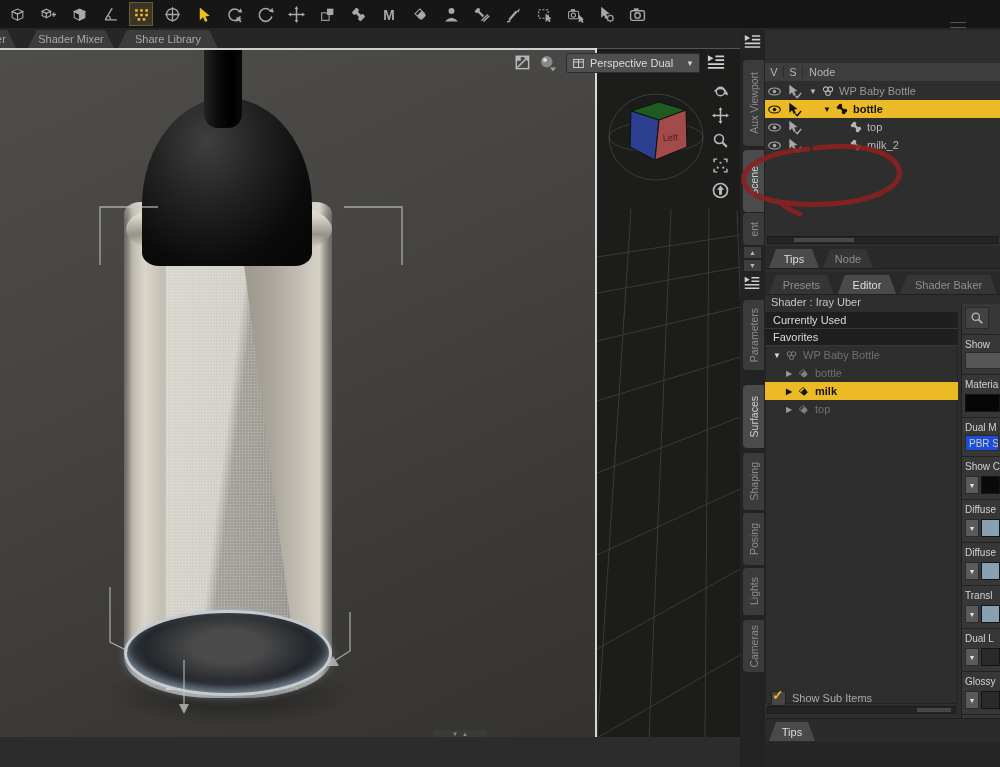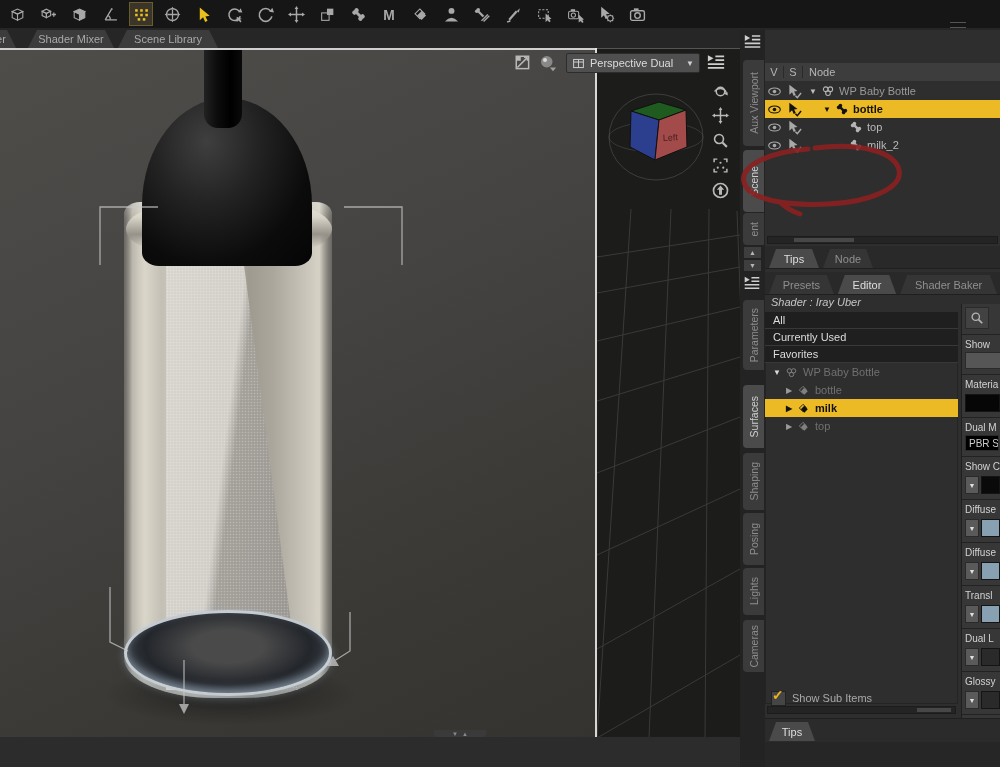--- a/index.html
+++ b/index.html
@@ -78,21 +78,21 @@
   .srow.sel{background:#ecba24;color:#111;}
   .cell{display:flex;align-items:center;justify-content:center;}
   .scene-scroll{left:2px;top:206px;width:231px;height:8px;background:#242424;border:1px solid #1c1c1c;box-sizing:border-box;}
   .scene-scroll .handle{position:absolute;left:26px;top:1px;width:60px;height:4px;background:#474747;}
 
   .ptabrow{left:0;width:235px;height:22px;background:#292929;border-bottom:1px solid #1f1f1f;}
   .ptab{position:absolute;top:3px;height:19px;background:#353535;color:#8f8f8f;display:flex;align-items:center;
         justify-content:center;clip-path:polygon(7px 0,calc(100% - 7px) 0,100% 100%,0 100%);font-size:11px;}
   .ptab.active{background:#4a4a4a;color:#dedede;}
 
-  .shaderlbl{left:6px;width:220px;height:14px;color:#c6c6c6;font-style:italic;}
+  .shaderlbl{left:6px;width:220px;height:14px;color:#c6c6c6;}
 
   .flist{left:0;width:193px;}
   .frow{width:193px;height:17px;background:#1f1f1f;border-bottom:1px solid #383838;
         display:flex;align-items:center;padding-left:8px;box-sizing:border-box;color:#dcdcdc;}
   .trow{width:193px;height:18px;display:flex;align-items:center;box-sizing:border-box;color:#707070;}
   .trow.sel{background:#ecba24;color:#111;font-weight:bold;}
   .texp{width:12px;text-align:center;font-size:8px;}
 
   .surfarea{left:0;width:193px;background:#2e2e2e;border:1px solid #242424;box-sizing:border-box;}
   .showsub{left:6px;width:180px;height:16px;display:flex;align-items:center;gap:6px;color:#a9a9a9;}
@@ -100,21 +100,21 @@
   .chk span{position:absolute;left:0px;top:-5px;color:#e8b41f;font-size:14px;font-weight:bold;}
   .surf-scroll{left:2px;top:676px;width:189px;height:8px;background:#242424;border:1px solid #1c1c1c;box-sizing:border-box;}
   .surf-scroll .handle{position:absolute;right:4px;top:1px;width:34px;height:4px;background:#474747;}
 
   .props{left:196px;top:274px;width:39px;height:436px;background:#373737;border-left:1px solid #1f1f1f;
          overflow:hidden;padding-left:3px;box-sizing:border-box;}
   .prop-lbl{color:#d2d2d2;font-size:10px;height:13px;margin-top:4px;white-space:nowrap;}
   .prop-ctrl{display:flex;align-items:center;gap:2px;height:18px;margin-top:2px;}
   .dd{width:15px;height:16px;background:#5a5a5a;color:#e0e0e0;font-size:7px;display:flex;align-items:center;justify-content:center;border:1px solid #2a2a2a;}
   .swatch{width:22px;height:16px;border:1px solid #141414;}
-  .pbtn{width:34px;height:16px;background:#000000;color:#cccccc;font-size:10px;display:flex;align-items:center;padding-left:3px;border:1px solid #2a2a2a;box-sizing:border-box;white-space:nowrap;overflow:hidden;}
+  .pbtn{width:34px;height:16px;background:#1d4ed8;color:#cccccc;font-size:10px;display:flex;align-items:center;padding-left:3px;border:1px solid #2a2a2a;box-sizing:border-box;white-space:nowrap;overflow:hidden;}
   .pfield{width:34px;height:15px;background:#565656;border:1px solid #2a2a2a;}
   .psearch{width:22px;height:20px;background:#424242;border:1px solid #2a2a2a;display:flex;align-items:center;justify-content:center;color:#b5b5b5;margin-top:3px;}
   .psep{height:1px;background:#222;margin:5px 0 0 -3px;}
 
   .bottomtabs{left:0;top:688px;width:235px;height:24px;background:#2b2b2b;border-top:1px solid #1f1f1f;}
   .bottomfill{left:0;top:712px;width:235px;height:25px;background:#262626;}
 
   .grip{position:absolute;width:16px;height:4px;border-top:1px solid #555;border-bottom:1px solid #555;}
 
   .minitab{left:434px;top:682px;width:52px;height:8px;background:#3a3a3a;border-radius:0 0 4px 4px;
@@ -484,21 +484,21 @@
     </div>
 
   <div class="abs tabbar">
       <div class="dtab" style="left: -14px; width: 30px;">
         <span>er</span>
       </div>
       <div class="dtab" style="left: 28px; width: 86px;">
         <span>Shader Mixer</span>
       </div>
       <div class="dtab" style="left: 118px; width: 100px;">
-        <span>Scene Library</span>
+        <span>Share Library</span>
       </div>
     </div>
 
   <div class="grip" style="left:950px;top:22px;"></div>
   <div class="grip" style="left:950px;top:263px;"></div>
 
   <div class="abs viewport">
     <div class="abs render">
       <div class="abs shadow"></div>
       <div class="abs glass">
@@ -792,21 +792,20 @@
         <div class="ptab active" style="left: 72.8px; width: 58.4px;">
           <span>Editor</span>
         </div>
         <div class="ptab" style="left: 135.2px; width: 96.8px;">
           <span>Shader Baker</span>
         </div>
       </div>
     <div class="abs shaderlbl" style="top:266px;">Shader : Iray Uber</div>
     <div class="abs surfarea" style="top:282px;height:392px;"></div>
     <div class="abs flist" id="surf-list" style="top:282px;">
-        <div class="frow">All</div>
         <div class="frow">Currently Used</div>
         <div class="frow">Favorites</div>
         <div class="trow" style="padding-left: 6px;">
           <span class="texp" style="color: rgb(216, 216, 216);">▼</span>
           <span class="cell" style="width: 17px;">
             <span style="display: inline-flex; width: 13px; height: 13px; color: rgb(128, 128, 128);">
               <svg class="ic" width="13" height="13" viewBox="0 0 16 16">
                 <use href="#sy-group"></use>
               </svg>
             </span>

